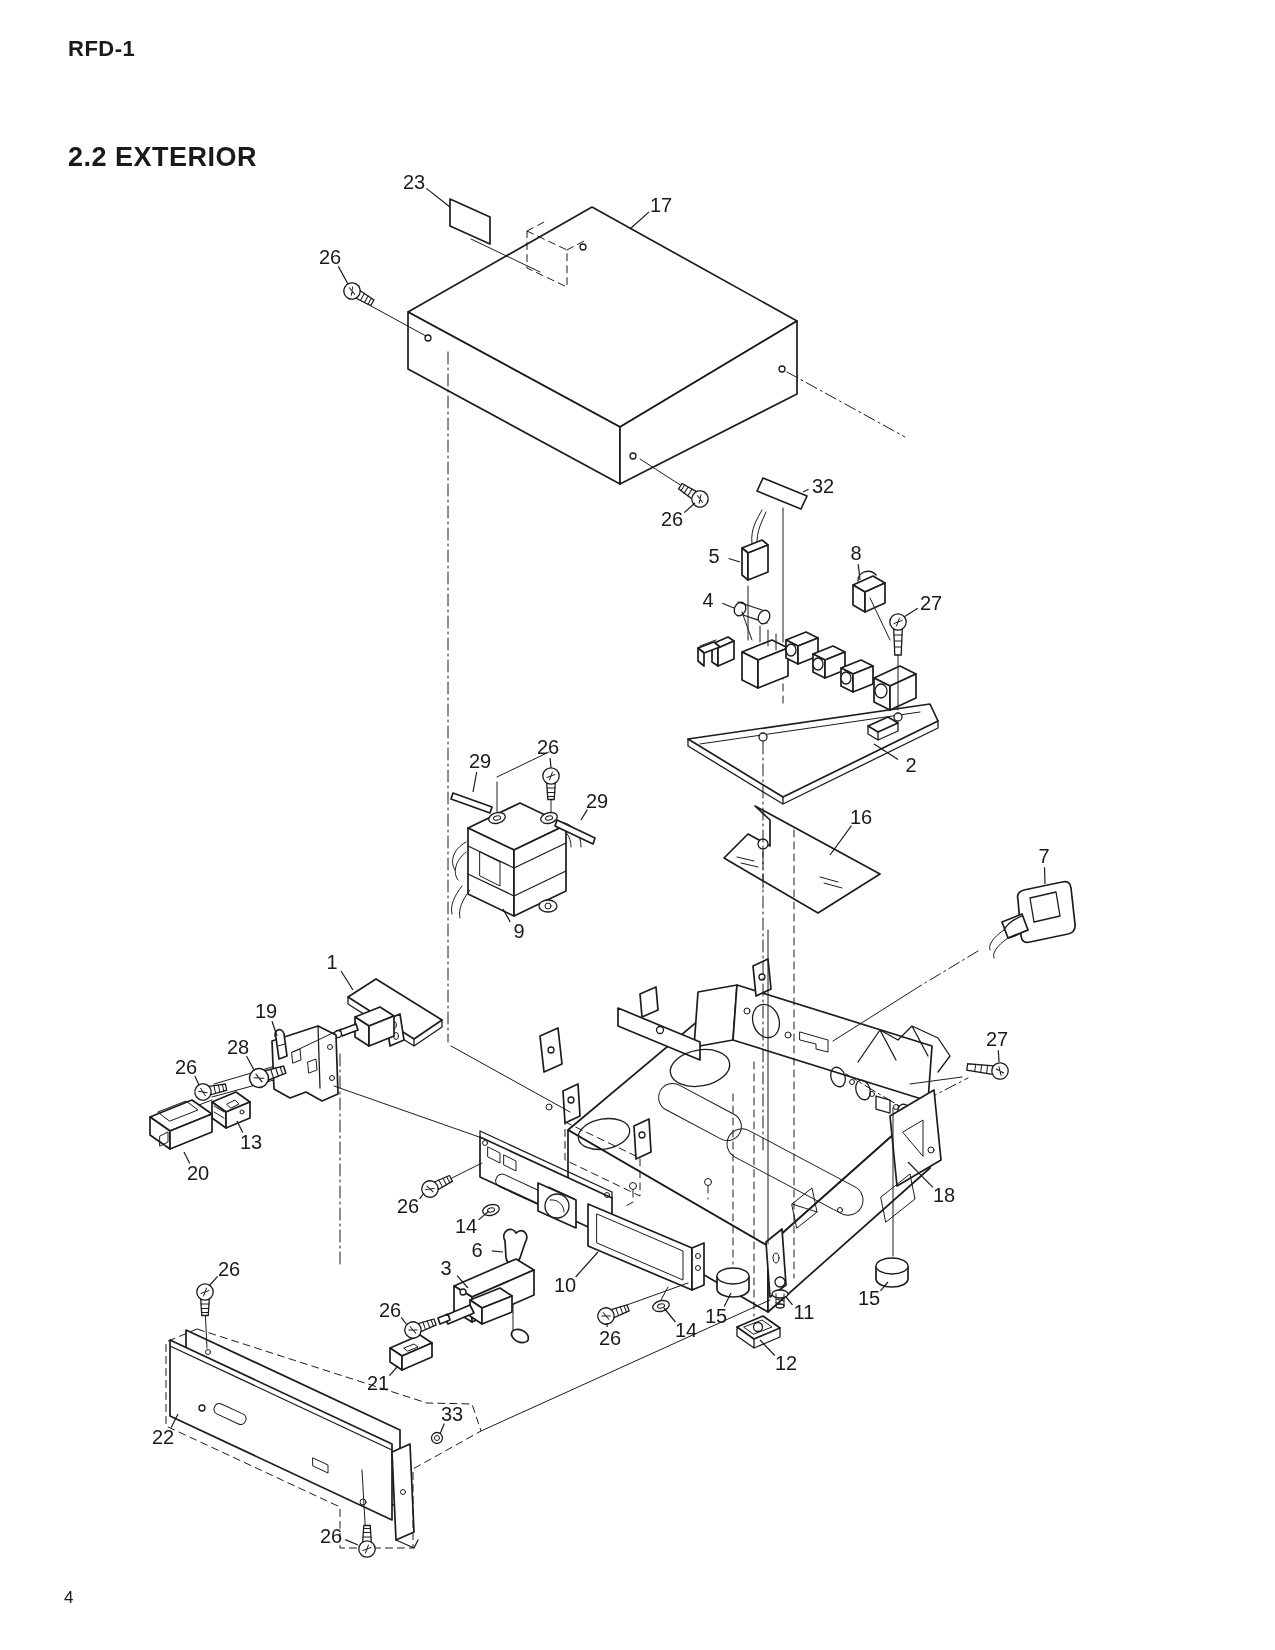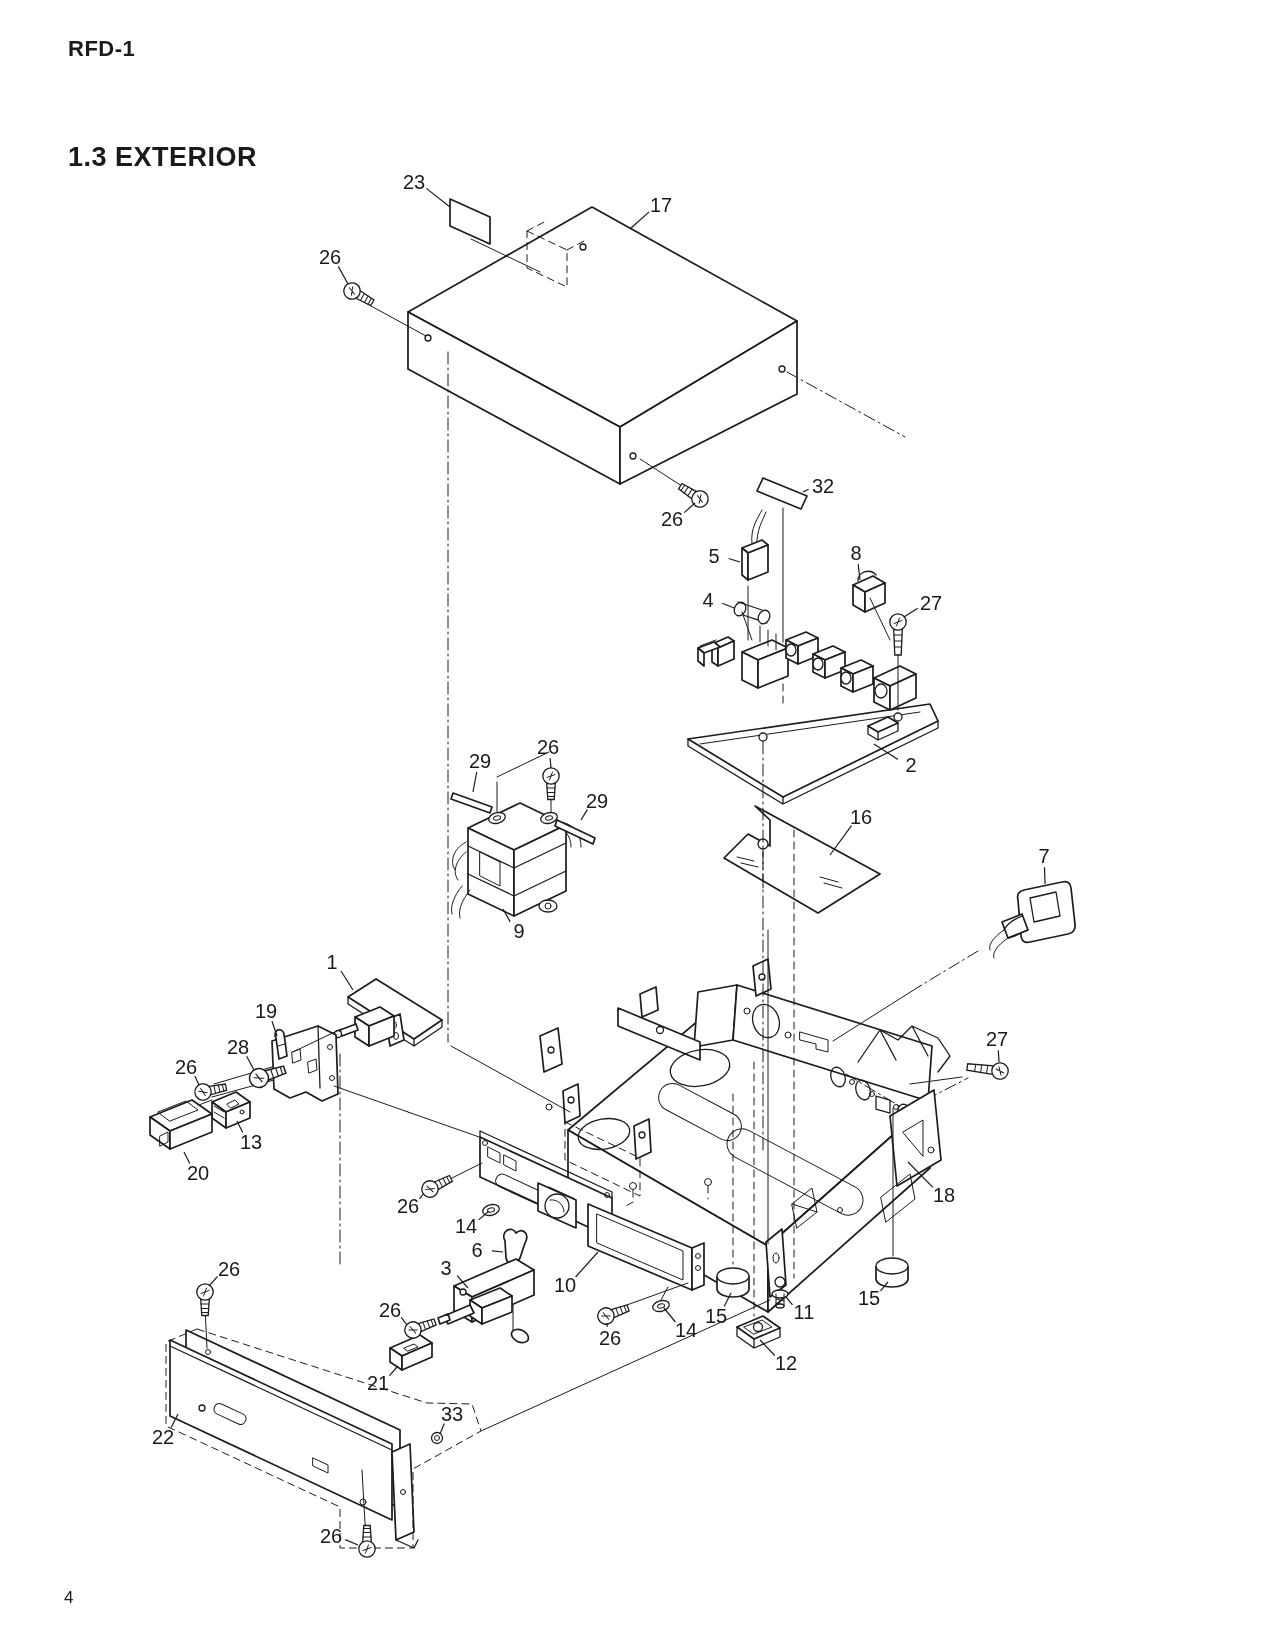--- a/index.html
+++ b/index.html
@@ -14,21 +14,21 @@
   .t{fill:none;stroke:#1c1c1c;stroke-width:1;stroke-linecap:round;}
   .dash{stroke-dasharray:7 5;}
   .ddot{stroke-dasharray:12 4 2 4;}
   .callout{font-family:"Liberation Sans",sans-serif;font-size:20px;fill:#1a1a1a;text-anchor:middle;dominant-baseline:central;}
   .leader{stroke:#1c1c1c;stroke-width:1.2;}
 </style>
 </head>
 <body>
 
 <div class="model-title">RFD-1</div>
-<div class="section-title">1.3 EXTERIOR</div>
+<div class="section-title">2.2 EXTERIOR</div>
 
 <svg class="diagram" viewBox="0 0 1275 1650" aria-label="Exploded view diagram of the RFD-1 exterior parts with numbered callouts">
   <defs>
     <g id="screw">
       <path class="hw" d="M7,-4.3 L23.5,-3.2 L23.5,3.2 L7,4.3 Z"></path>
       <path class="t" d="M12,-4 L12,4 M16.5,-3.7 L16.5,3.7 M20.5,-3.4 L20.5,3.4"></path>
       <circle class="hw" r="8.2"></circle>
       <path class="t" d="M-4,-1.5 L4,1.5 M-1.5,-4 L1.5,4"></path>
     </g>
     <g id="screw-long">

